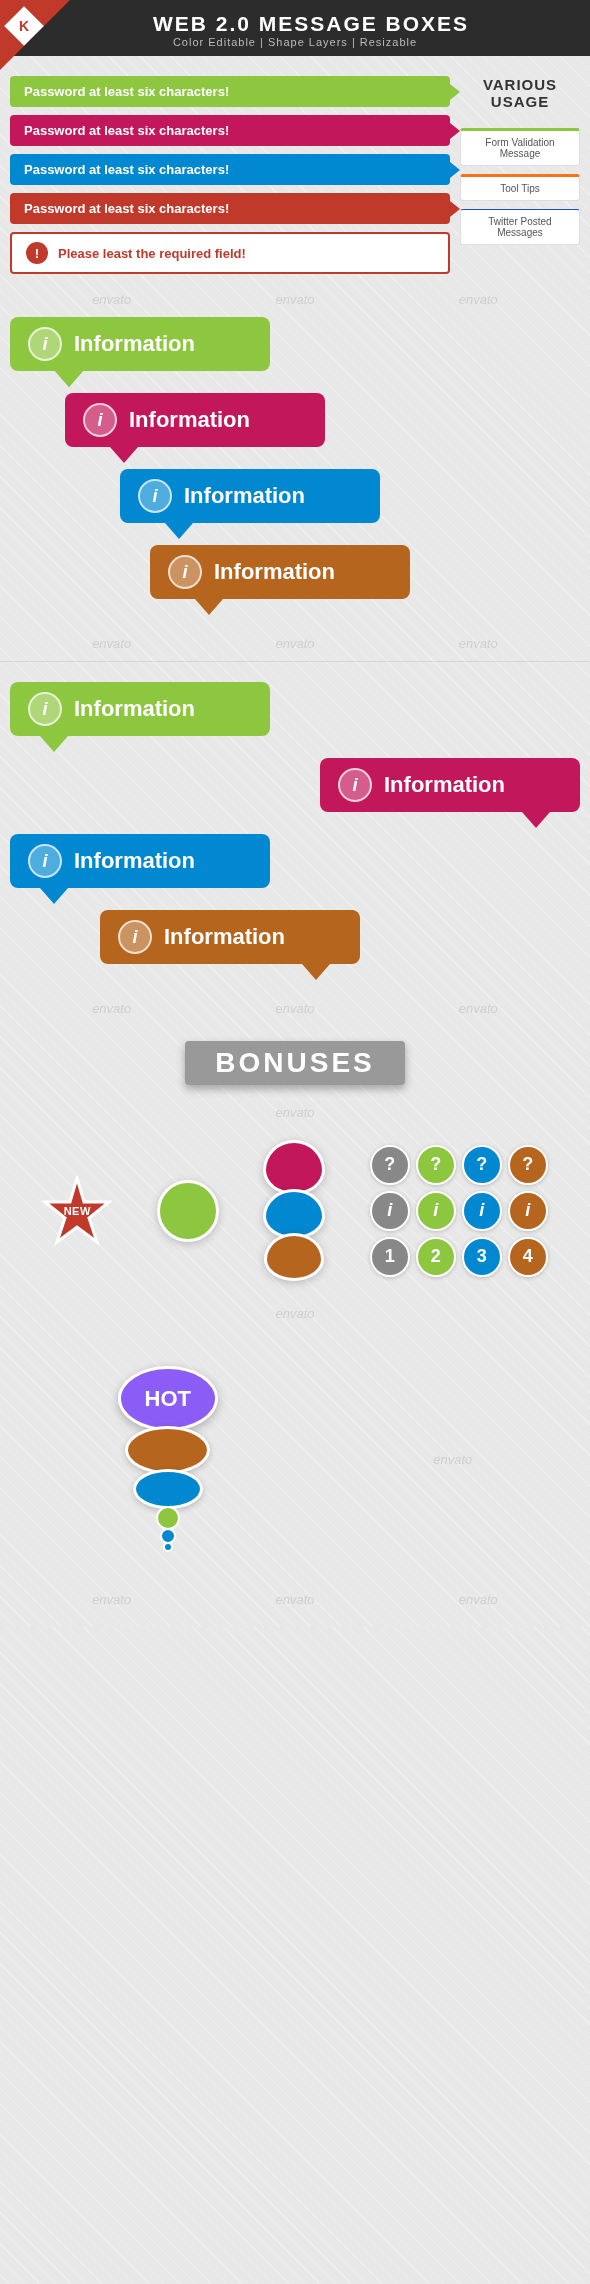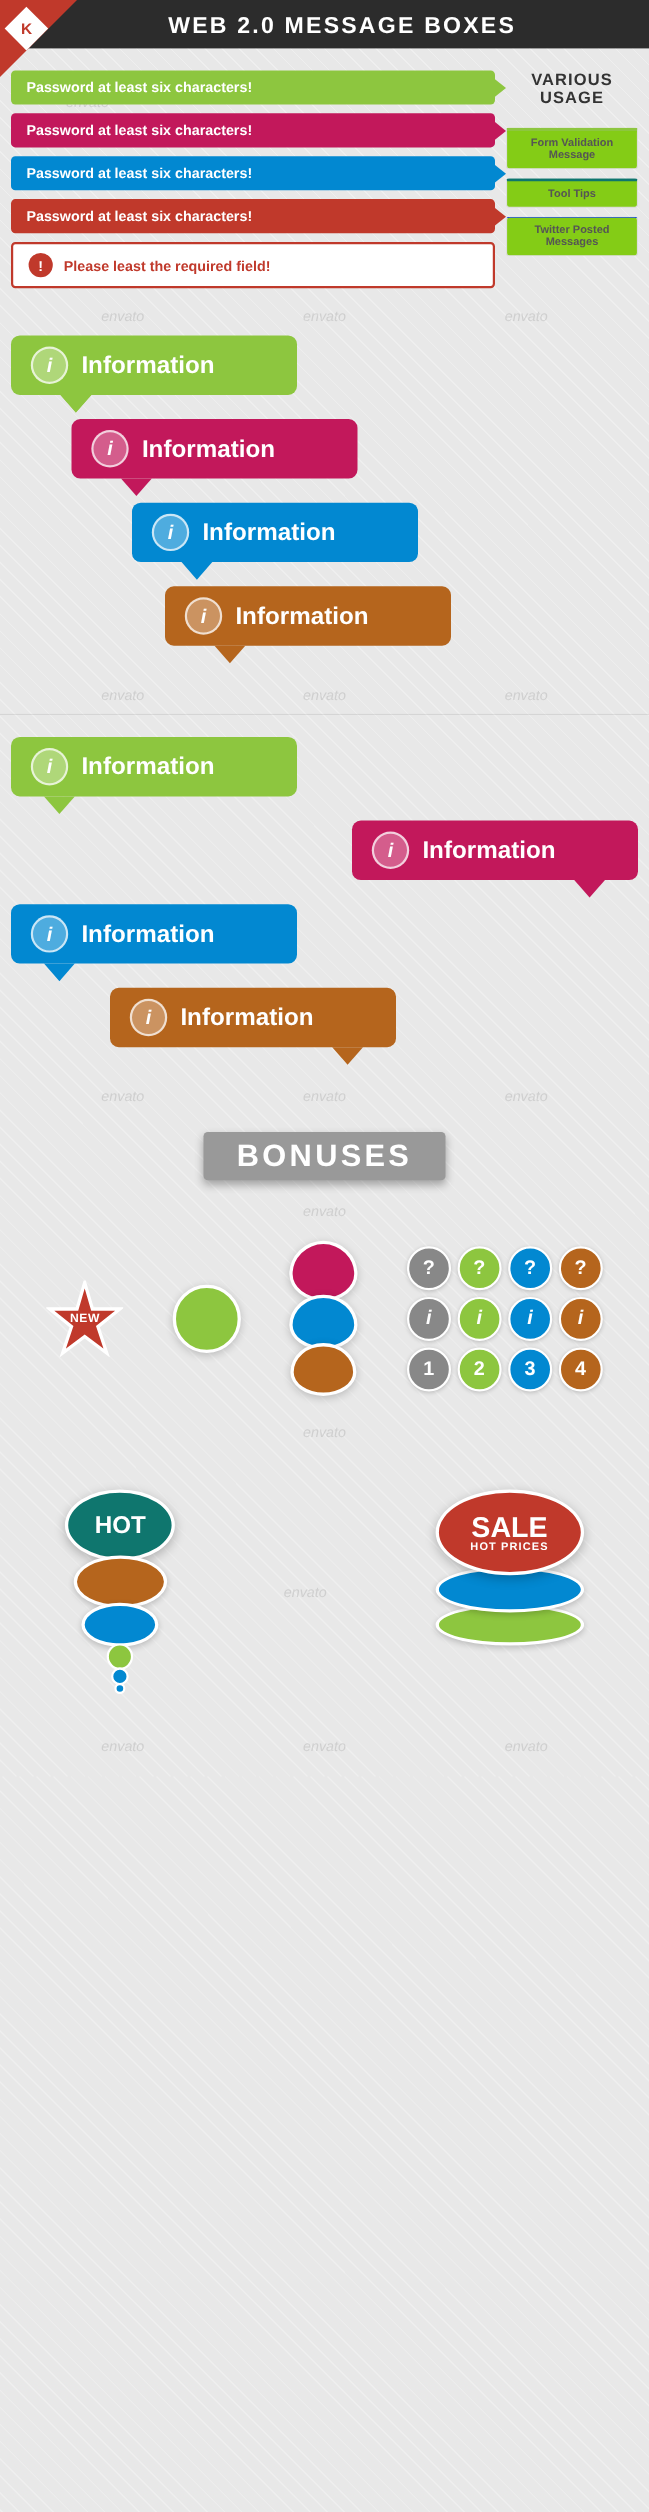--- a/index.html
+++ b/index.html
@@ -98,32 +98,32 @@
       display: flex;
       align-items: center;
       justify-content: center;
       font-weight: 900;
       font-size: 13px;
       flex-shrink: 0;
     }
 
     
     .usage-box {
-      background: #84cc16;
+      background: #ffffff;
       border: 1px solid #ddd;
       border-radius: 3px;
       width: 100%;
       text-align: center;
       padding: 6px 4px;
       font-size: 10px;
       color: #555;
-      font-weight: bold;
+      font-weight: normal;
     }
     .usage-box.green-bar { border-top: 3px solid #8dc63f; }
-    .usage-box.blue-bar { border-top: 3px solid #0f766e; }
+    .usage-box.blue-bar { border-top: 3px solid #f97316; }
     .usage-box.purple-bar { border-top: 1px solid #1d4ed8; }
     .sb-green { background: #8dc63f; }
     .sb-green::after {
       border-left: 12px solid transparent;
       border-right: 12px solid transparent;
       border-top: 16px solid #8dc63f;
     }
 
     
     .bonuses-section {
@@ -203,20 +203,21 @@
 <body>
 
 <div class="header">
   <div style="position:absolute;left:0;top:0;width:0;height:0;border-top:70px solid #c0392b;border-right:70px solid transparent;"></div>
   <div style="position:absolute;left:10px;top:12px;z-index:2;">
     <div style="width:28px;height:28px;background:white;transform:rotate(45deg);display:flex;align-items:center;justify-content:center;position:relative;">
       <span style="transform:rotate(-45deg);position:absolute;font-weight:900;color:#c0392b;font-size:14px;">K</span>
     </div>
   </div>
   <h1 style="color:white;font-size:21px;font-weight:900;letter-spacing:2px;text-transform:uppercase;padding-left:32px;">WEB 2.0 MESSAGE BOXES</h1>
+  <p style="color:#bbb;font-size:11px;letter-spacing:1px;">Color Editable  |  Shape Layers  |  Resizable</p>
 </div>
 
 <div class="top-section">
   <div class="left-col">
     
     <div style="position:absolute;left:60px;top:85px;color:rgba(150,150,150,0.3);font-size:13px;font-style:italic;pointer-events:none;">envato</div>
 
     
     <div class="tooltip-box tooltip-green">
       <span>Password at least six characters!</span>
@@ -384,38 +385,30 @@
 
   
   <div style="color:rgba(150,150,150,0.3);font-size:13px;font-style:italic;margin:5px 0;">envato</div>
 
 </div>
 
 <div class="hot-sale-section">
 
   <div style="display:flex;flex-direction:column;align-items:center;">
 
-    <div style="width:100px;height:65px;background:#0f766e;border-radius:50%;display:flex;align-items:center;justify-content:center;color:white;font-weight:900;font-size:22px;border:3px solid white;box-shadow:0 3px 10px rgba(0,0,0,0.25);margin-bottom:-5px;">HOT</div>
+    <div style="width:100px;height:65px;background:#8b5cf6;border-radius:50%;display:flex;align-items:center;justify-content:center;color:white;font-weight:900;font-size:22px;border:3px solid white;box-shadow:0 3px 10px rgba(0,0,0,0.25);margin-bottom:-5px;">HOT</div>
     <div style="width:85px;height:48px;background:#b5651d;border-radius:50%;border:3px solid white;box-shadow:0 2px 6px rgba(0,0,0,0.2);margin-bottom:-5px;"></div>
     <div style="width:70px;height:40px;background:#0288d1;border-radius:50%;border:3px solid white;box-shadow:0 2px 6px rgba(0,0,0,0.2);margin-bottom:-3px;"></div>
     <div style="width:24px;height:24px;background:#8dc63f;border-radius:50%;border:2px solid white;margin-bottom:-2px;"></div>
     <div style="width:16px;height:16px;background:#0288d1;border-radius:50%;border:2px solid white;margin-bottom:-2px;"></div>
     <div style="width:10px;height:10px;background:#0288d1;border-radius:50%;border:2px solid white;"></div>
   </div>
 
   <div style="color:rgba(150,150,150,0.3);font-size:13px;font-style:italic;align-self:center;">envato</div>
 
-  <div style="display:flex;flex-direction:column;align-items:center;">
-    <div style="width:135px;height:78px;background:#c0392b;border-radius:50%;display:flex;flex-direction:column;align-items:center;justify-content:center;color:white;border:3px solid white;box-shadow:0 3px 10px rgba(0,0,0,0.25);margin-bottom:-8px;z-index:3;">
-      <span style="font-size:26px;font-weight:900;line-height:1;">SALE</span>
-      <span style="font-size:10px;font-weight:700;letter-spacing:1px;">HOT PRICES</span>
-    </div>
-    <div style="width:135px;height:42px;background:#0288d1;border-radius:50%;border:3px solid white;box-shadow:0 2px 6px rgba(0,0,0,0.2);margin-bottom:-8px;z-index:2;"></div>
-    <div style="width:135px;height:38px;background:#8dc63f;border-radius:50%;border:3px solid white;box-shadow:0 2px 6px rgba(0,0,0,0.2);z-index:1;"></div>
-  </div>
 
 </div>
 
 <div style="display:flex;justify-content:space-around;padding:10px 20px 20px;color:rgba(150,150,150,0.3);font-size:13px;font-style:italic;">
   <span>envato</span>
     <span>envato</span>
     <span>envato</span>
 </div>
 
 </body></html>

